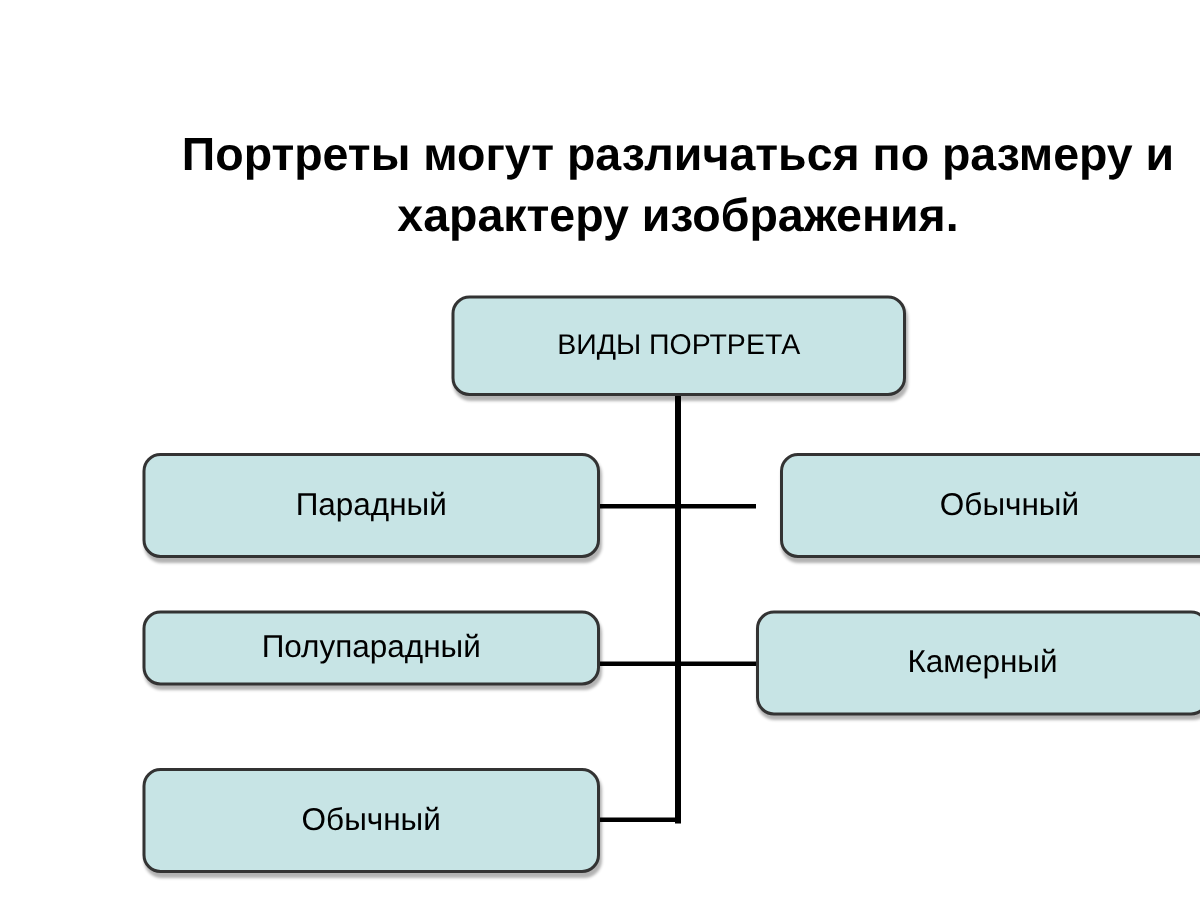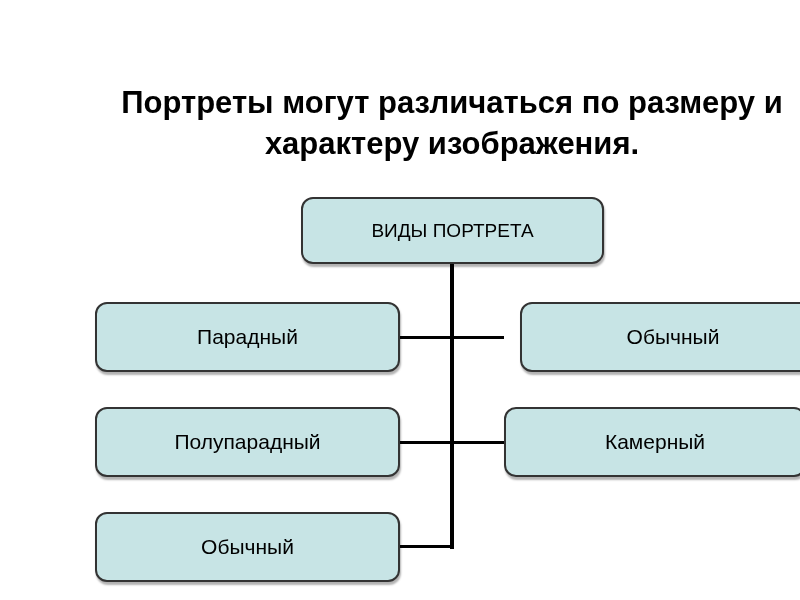--- a/index.html
+++ b/index.html
@@ -45,21 +45,21 @@
     justify-content: center;
     color: var(--text);
     font-size: 21px;
   }
   .node.root {
     left: 249px; top: 145px;
     width: 303px; height: 67px;
     font-size: 19px;
   }
   .node.l1 { left: 43px;  top: 250px; width: 305px; height: 70px; }
-  .node.l2 { left: 43px;  top: 355px; width: 305px; height: 70px; }
+  .node.l2 { left: 43px;  top: 355px; width: 305px; height: 50px; }
   .node.l3 { left: 43px;  top: 460px; width: 305px; height: 70px; }
   .node.r1 { left: 468px; top: 250px; width: 306px; height: 70px; }
   .node.r2 { left: 452px; top: 355px; width: 302px; height: 70px; }
   .connector {
     position: absolute;
     background: var(--connector);
   }
   .connector.stem { left: 398px; top: 210px; width: 4px;   height: 287px; }
   .connector.h1   { left: 348px; top: 284px; width: 104px; height: 3px; }
   .connector.h2   { left: 348px; top: 389px; width: 104px; height: 3px; }

